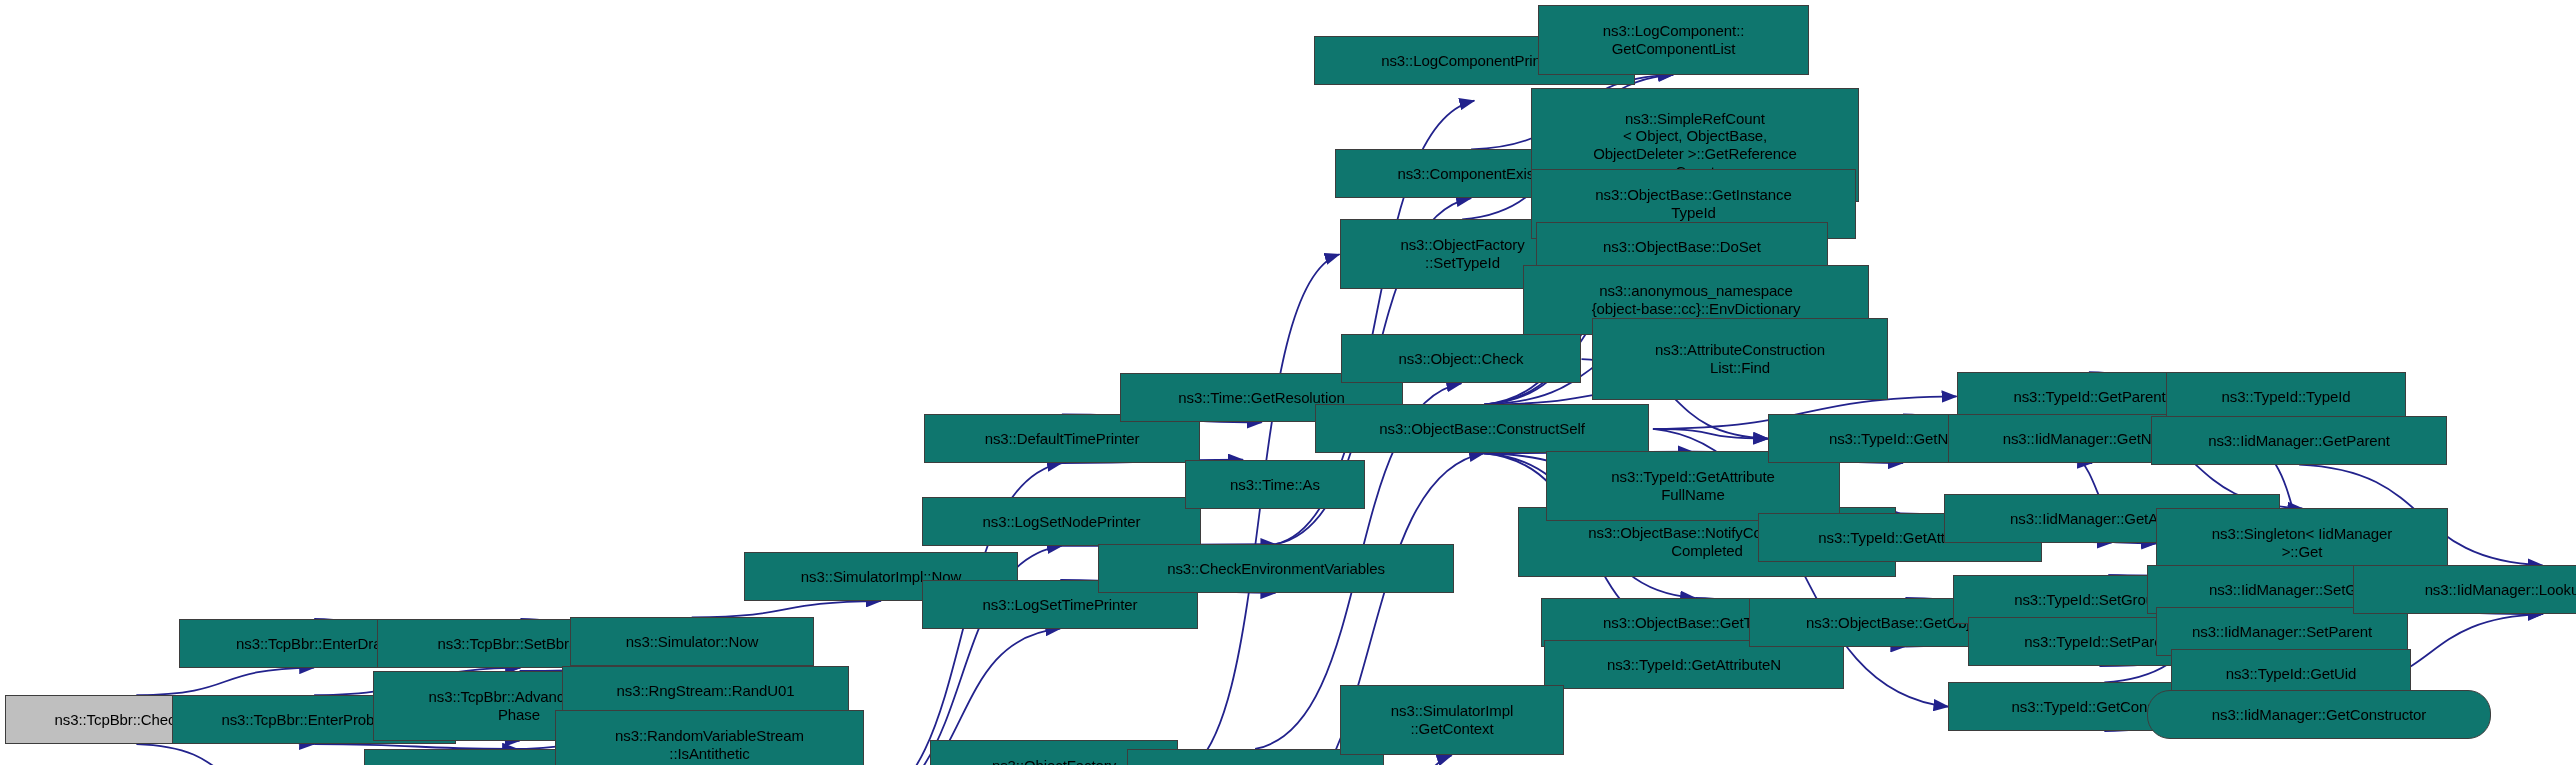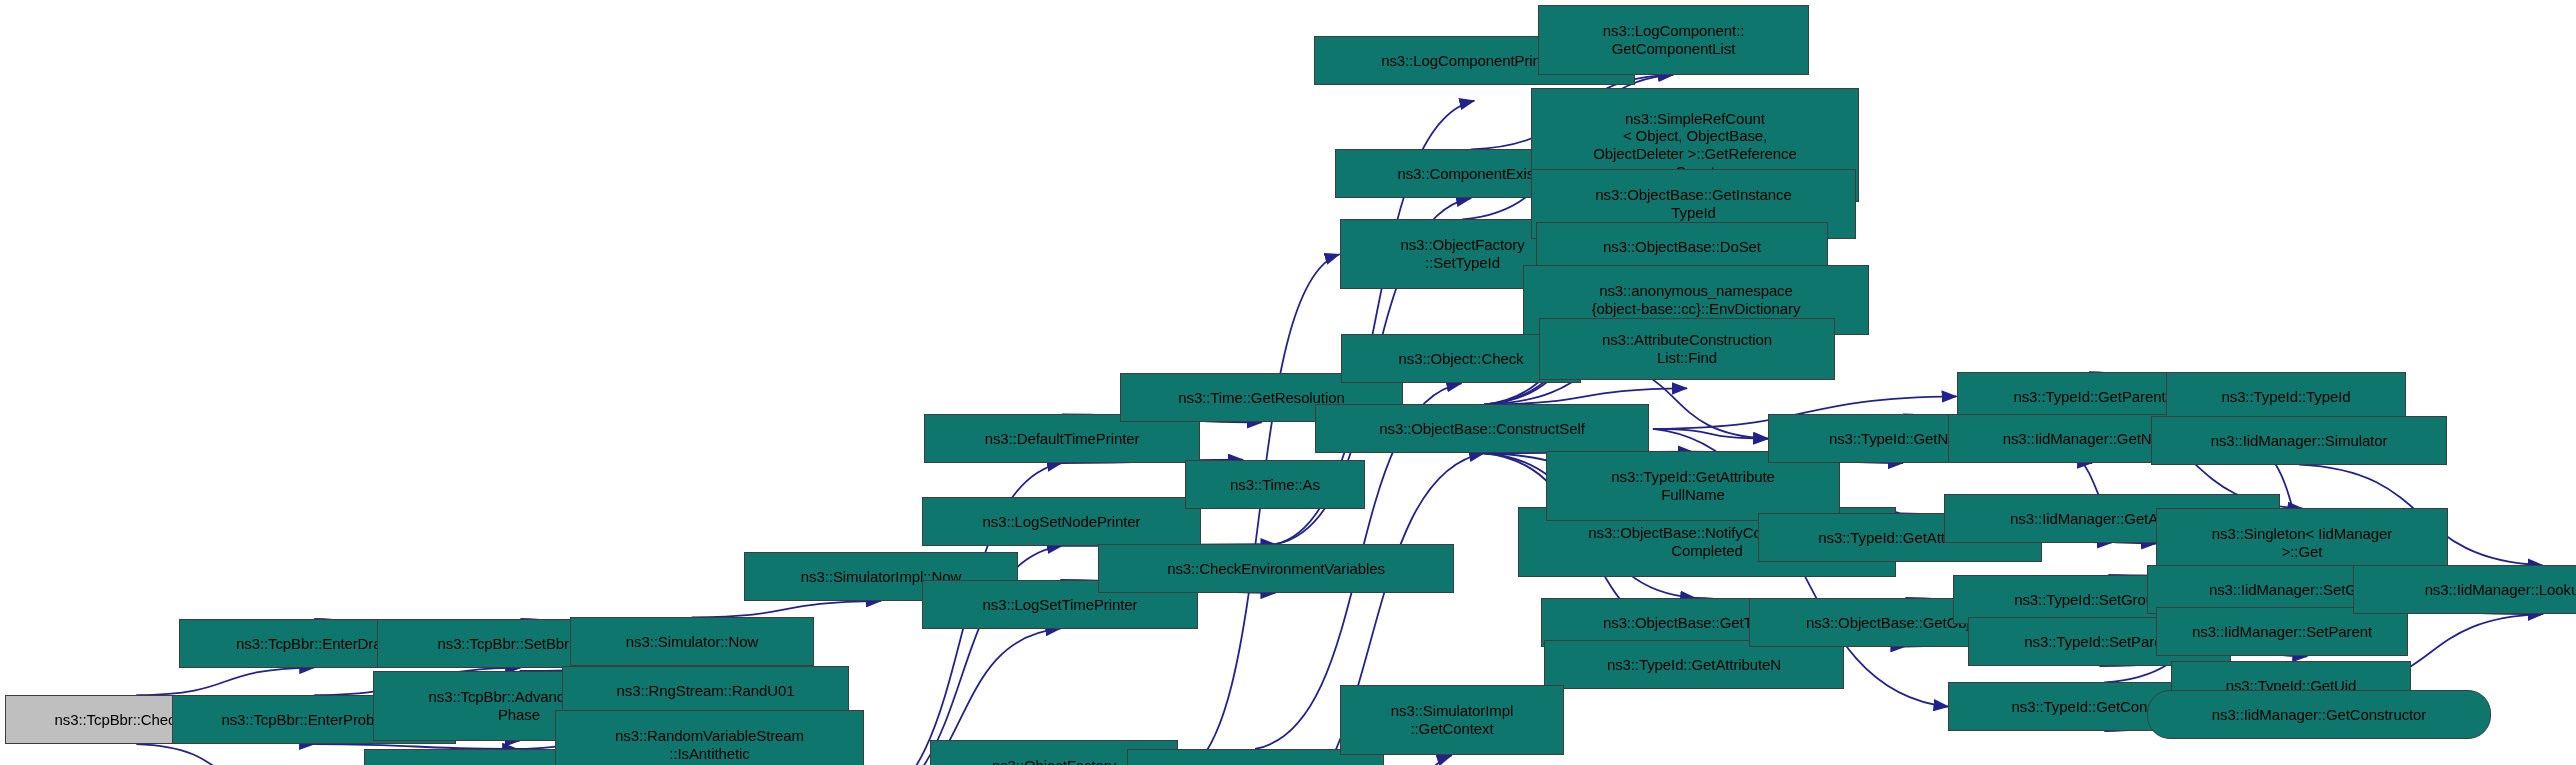--- a/index.html
+++ b/index.html
@@ -177,39 +177,39 @@
 GetComponentList</div>
       <div class="node" style="left: 1531px; top: 88px; width: 328px; height: 114px;">ns3::SimpleRefCount
 &lt; Object, ObjectBase,
  ObjectDeleter &gt;::GetReference
 Count</div>
       <div class="node" style="left: 1531px; top: 169px; width: 325px; height: 70px;">ns3::ObjectBase::GetInstance
 TypeId</div>
       <div class="node" style="left: 1536px; top: 222px; width: 292px; height: 49px;">ns3::ObjectBase::DoSet</div>
       <div class="node" style="left: 1523px; top: 265px; width: 346px; height: 70px;">ns3::anonymous_namespace
 {object-base::cc}::EnvDictionary</div>
-      <div class="node" style="left: 1539px; top: 318px; width: 296px; height: 62px;">ns3::AttributeConstruction
+      <div class="node" style="left: 1592px; top: 318px; width: 296px; height: 82px;">ns3::AttributeConstruction
 List::Find</div>
       <div class="node" style="left: 1546px; top: 451px; width: 294px; height: 70px;">ns3::TypeId::GetAttribute
 FullName</div>
       <div class="node" style="left: 1749px; top: 598px; width: 313px; height: 49px;">ns3::ObjectBase::GetObjectIid</div>
       <div class="node" style="left: 1758px; top: 513px; width: 284px; height: 49px;">ns3::TypeId::GetAttribute</div>
       <div class="node" style="left: 1768px; top: 414px; width: 270px; height: 49px;">ns3::TypeId::GetName</div>
       <div class="node" style="left: 1340px; top: 685px; width: 224px; height: 70px;">ns3::SimulatorImpl
 ::GetContext</div>
       <div class="node" style="left: 1957px; top: 372px; width: 265px; height: 49px;">ns3::TypeId::GetParent</div>
       <div class="node" style="left: 1948px; top: 414px; width: 287px; height: 49px;">ns3::IidManager::GetName</div>
       <div class="node" style="left: 1944px; top: 494px; width: 336px; height: 49px;">ns3::IidManager::GetAttributeN</div>
       <div class="node" style="left: 1953px; top: 575px; width: 310px; height: 49px;">ns3::TypeId::SetGroupName</div>
       <div class="node" style="left: 1968px; top: 617px; width: 263px; height: 49px;">ns3::TypeId::SetParent</div>
       <div class="node" style="left: 1948px; top: 682px; width: 312px; height: 49px;">ns3::TypeId::GetConstructor</div>
       <div class="node" style="left: 2166px; top: 372px; width: 240px; height: 49px;">ns3::TypeId::TypeId</div>
-      <div class="node" style="left: 2151px; top: 416px; width: 296px; height: 49px;">ns3::IidManager::Simulator</div>
+      <div class="node" style="left: 2151px; top: 416px; width: 296px; height: 49px;">ns3::IidManager::GetParent</div>
       <div class="node" style="left: 2156px; top: 508px; width: 292px; height: 70px;">ns3::Singleton&lt; IidManager
 &gt;::Get</div>
       <div class="node" style="left: 2147px; top: 565px; width: 341px; height: 49px;">ns3::IidManager::SetGroupName</div>
       <div class="node" style="left: 2156px; top: 607px; width: 252px; height: 49px;">ns3::IidManager::SetParent</div>
-      <div class="node" style="left: 2171px; top: 649px; width: 240px; height: 49px; margin-top: 12px;">ns3::TypeId::GetUid</div>
+      <div class="node" style="left: 2171px; top: 649px; width: 240px; height: 49px;">ns3::TypeId::GetUid</div>
       <div class="node" style="left: 2147px; top: 690px; width: 344px; height: 49px; border-radius: 23px;">ns3::IidManager::GetConstructor</div>
       <div class="node" style="left: 2353px; top: 565px; width: 380px; height: 49px;">ns3::IidManager::LookupInformation</div>
     </div>
 </div>
 
 
 </body></html>

